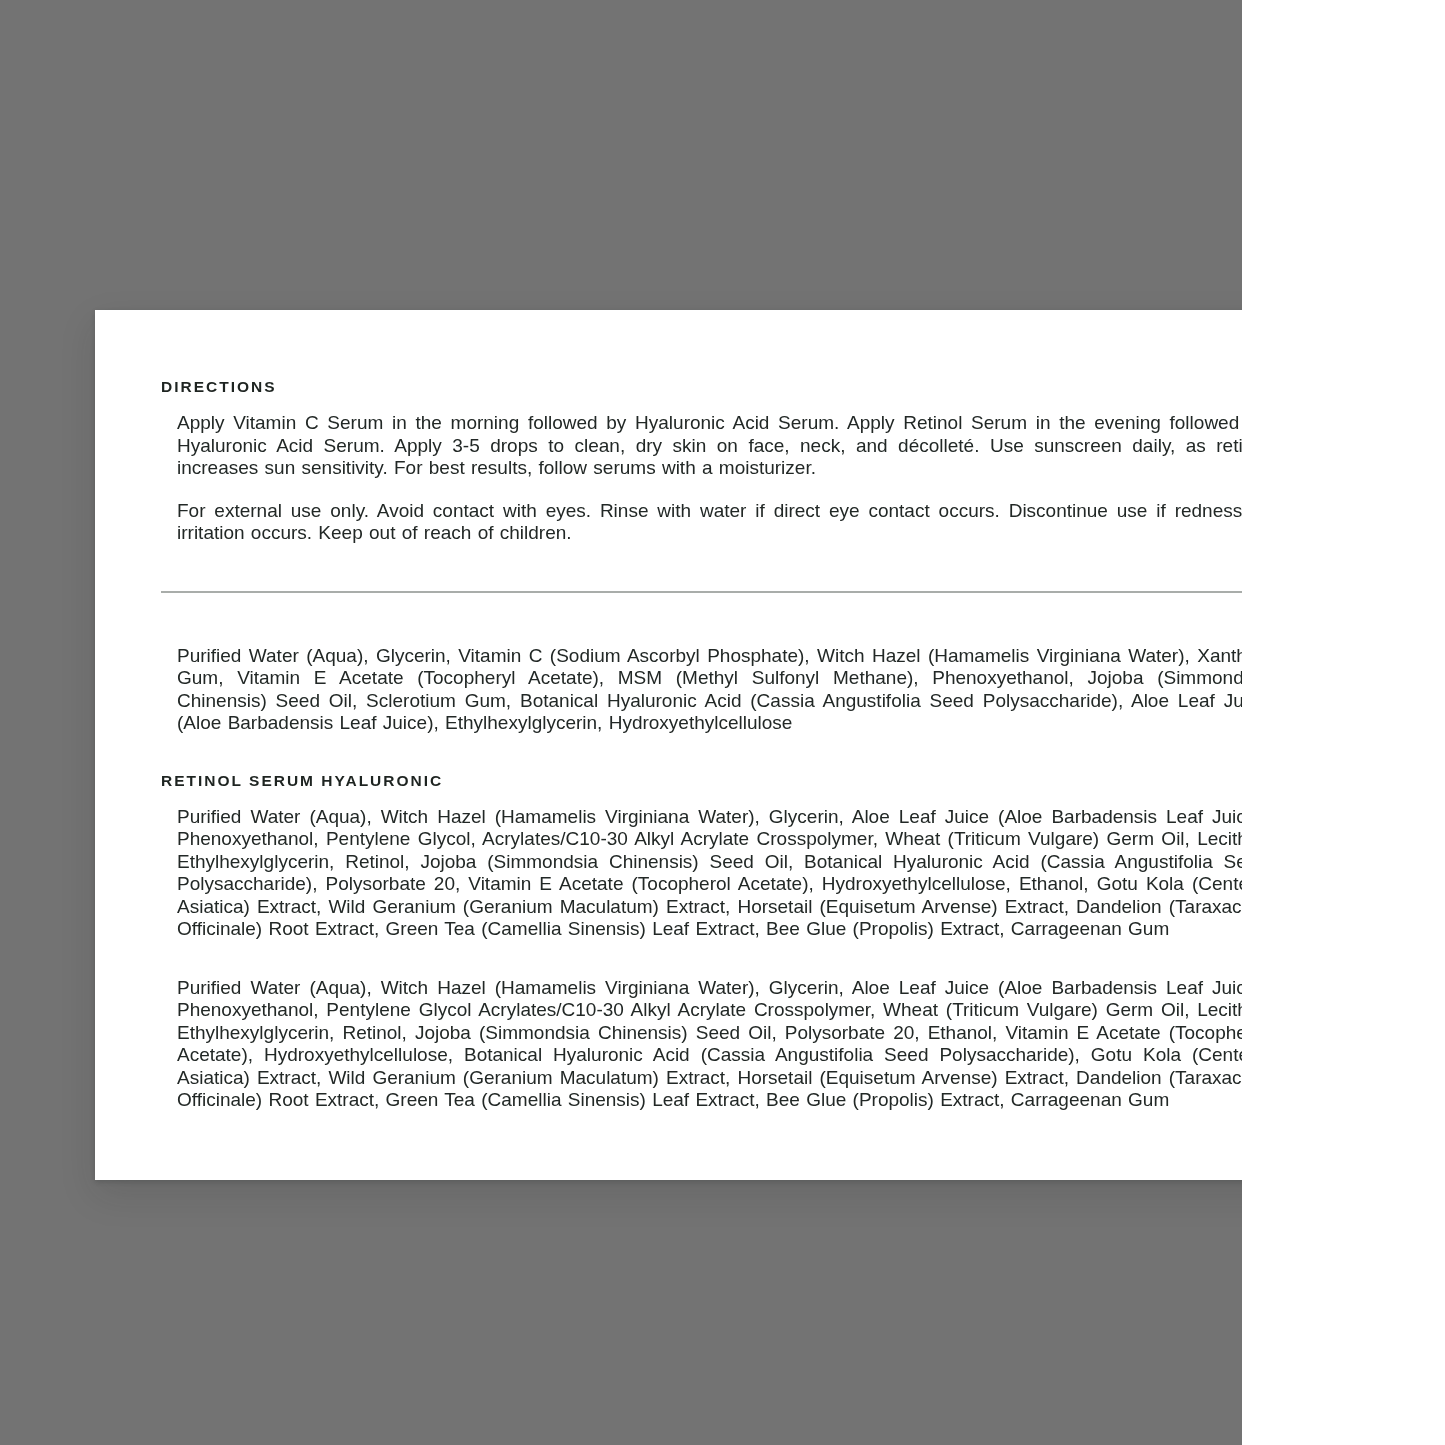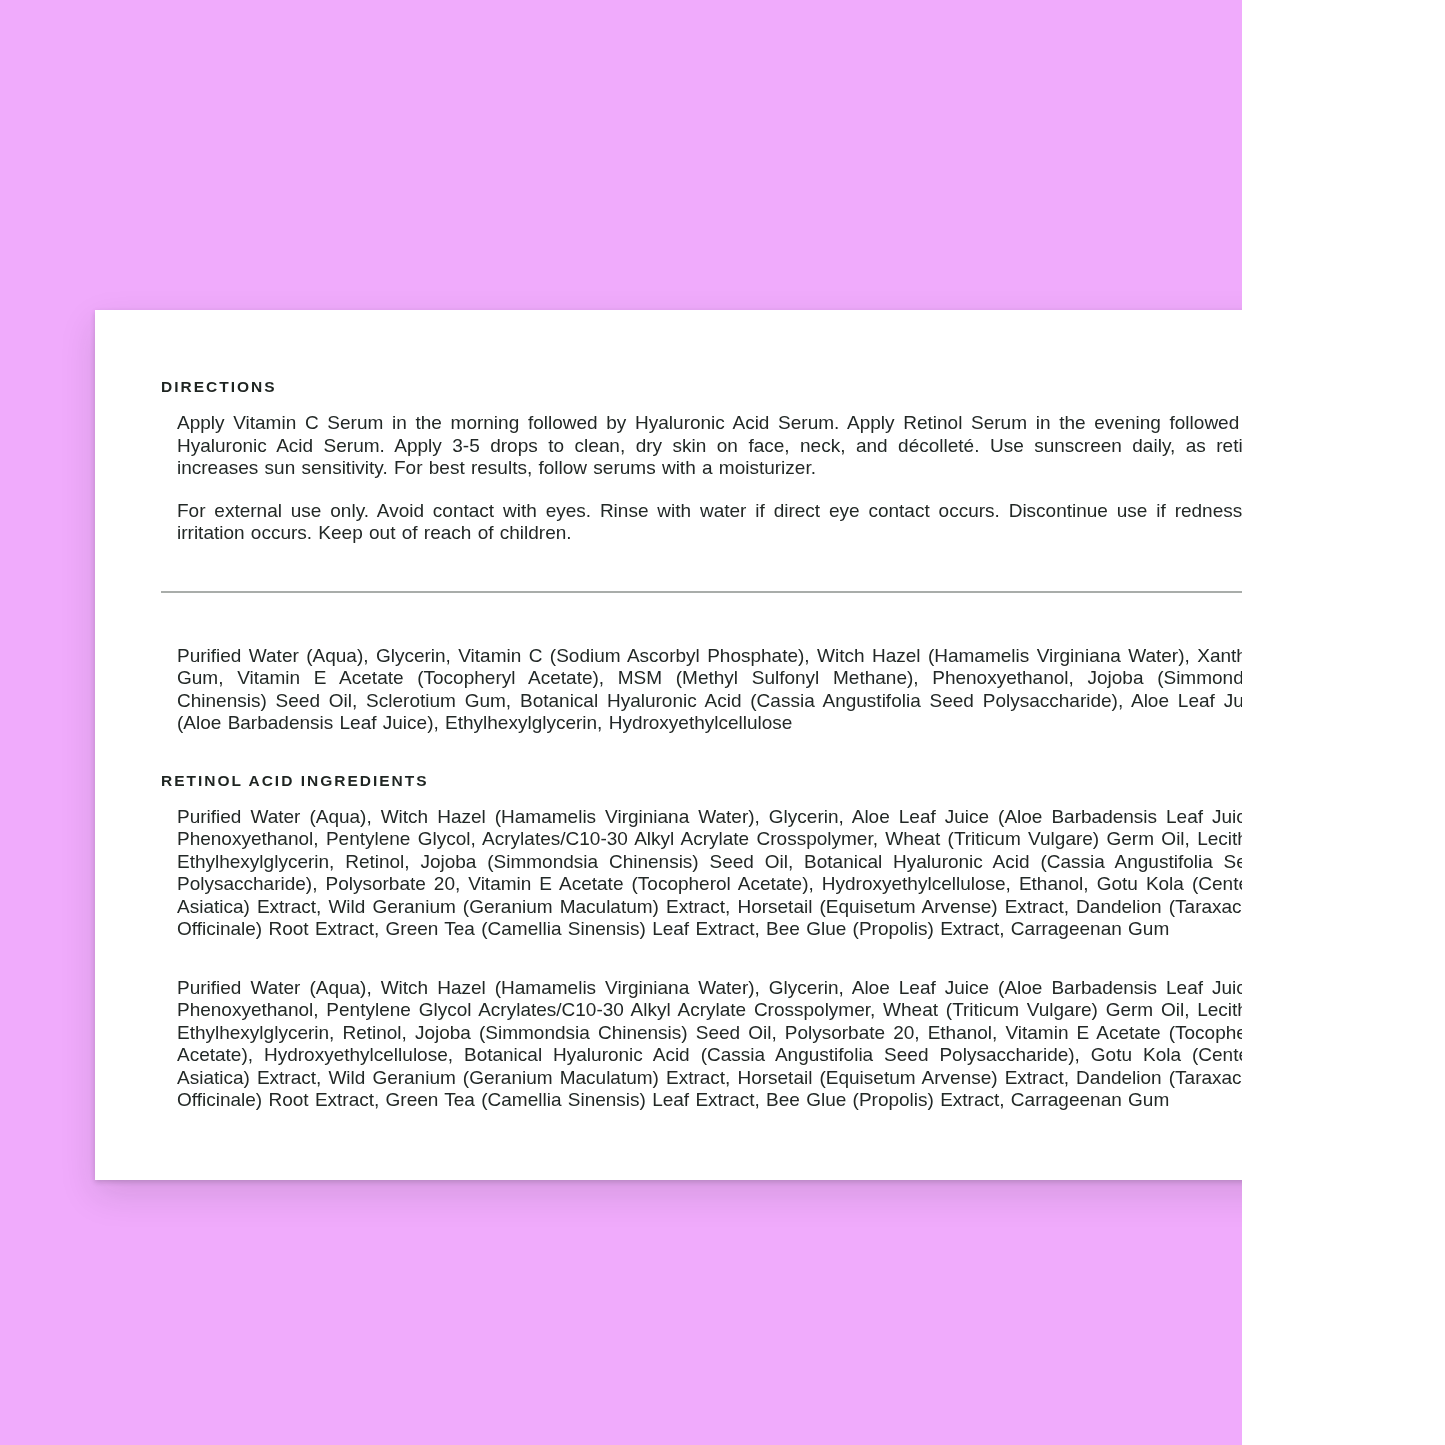--- a/index.html
+++ b/index.html
@@ -4,21 +4,21 @@
 <style>
   html, body {
     margin: 0;
     padding: 0;
     background: #ffffff;
   }
   .stage {
     position: relative;
     width: 1242px;
     height: 1445px;
-    background: #f0abfc;
+    background: #737373;
     overflow: hidden;
     font-family: "Liberation Sans", sans-serif;
   }
   .label-card {
     position: absolute;
     left: 95px;
     top: 310px;
     width: 1255px;
     height: 870px;
     box-sizing: border-box;
@@ -73,21 +73,21 @@
       <p class="body-text">For external use only. Avoid contact with eyes. Rinse with water if direct eye contact occurs. Discontinue use if redness or irritation occurs. Keep out of reach of children.</p>
     </div>
 
     <hr class="divider">
 
     <div class="ingredient-block">
       <p class="body-text">Purified Water (Aqua), Glycerin, Vitamin C (Sodium Ascorbyl Phosphate), Witch Hazel (Hamamelis Virginiana Water), Xanthan Gum, Vitamin E Acetate (Tocopheryl Acetate), MSM (Methyl Sulfonyl Methane), Phenoxyethanol, Jojoba (Simmondsia Chinensis) Seed Oil, Sclerotium Gum, Botanical Hyaluronic Acid (Cassia Angustifolia Seed Polysaccharide), Aloe Leaf Juice (Aloe Barbadensis Leaf Juice), Ethylhexylglycerin, Hydroxyethylcellulose</p>
     </div>
 
     <div class="ingredient-block">
-      <h2 class="sec-heading">RETINOL ACID INGREDIENTS</h2>
+      <h2 class="sec-heading">RETINOL SERUM HYALURONIC</h2>
       <p class="body-text">Purified Water (Aqua), Witch Hazel (Hamamelis Virginiana Water), Glycerin, Aloe Leaf Juice (Aloe Barbadensis Leaf Juice), Phenoxyethanol, Pentylene Glycol, Acrylates/C10-30 Alkyl Acrylate Crosspolymer, Wheat (Triticum Vulgare) Germ Oil, Lecithin, Ethylhexylglycerin, Retinol, Jojoba (Simmondsia Chinensis) Seed Oil, Botanical Hyaluronic Acid (Cassia Angustifolia Seed Polysaccharide), Polysorbate 20, Vitamin E Acetate (Tocopherol Acetate), Hydroxyethylcellulose, Ethanol, Gotu Kola (Centella Asiatica) Extract, Wild Geranium (Geranium Maculatum) Extract, Horsetail (Equisetum Arvense) Extract, Dandelion (Taraxacum Officinale) Root Extract, Green Tea (Camellia Sinensis) Leaf Extract, Bee Glue (Propolis) Extract, Carrageenan Gum</p>
     </div>
 
     <div class="ingredient-block">
       <p class="body-text">Purified Water (Aqua), Witch Hazel (Hamamelis Virginiana Water), Glycerin, Aloe Leaf Juice (Aloe Barbadensis Leaf Juice), Phenoxyethanol, Pentylene Glycol Acrylates/C10-30 Alkyl Acrylate Crosspolymer, Wheat (Triticum Vulgare) Germ Oil, Lecithin, Ethylhexylglycerin, Retinol, Jojoba (Simmondsia Chinensis) Seed Oil, Polysorbate 20, Ethanol, Vitamin E Acetate (Tocopherol Acetate), Hydroxyethylcellulose, Botanical Hyaluronic Acid (Cassia Angustifolia Seed Polysaccharide), Gotu Kola (Centella Asiatica) Extract, Wild Geranium (Geranium Maculatum) Extract, Horsetail (Equisetum Arvense) Extract, Dandelion (Taraxacum Officinale) Root Extract, Green Tea (Camellia Sinensis) Leaf Extract, Bee Glue (Propolis) Extract, Carrageenan Gum</p>
     </div>
 
   </div>
 
 </div>

